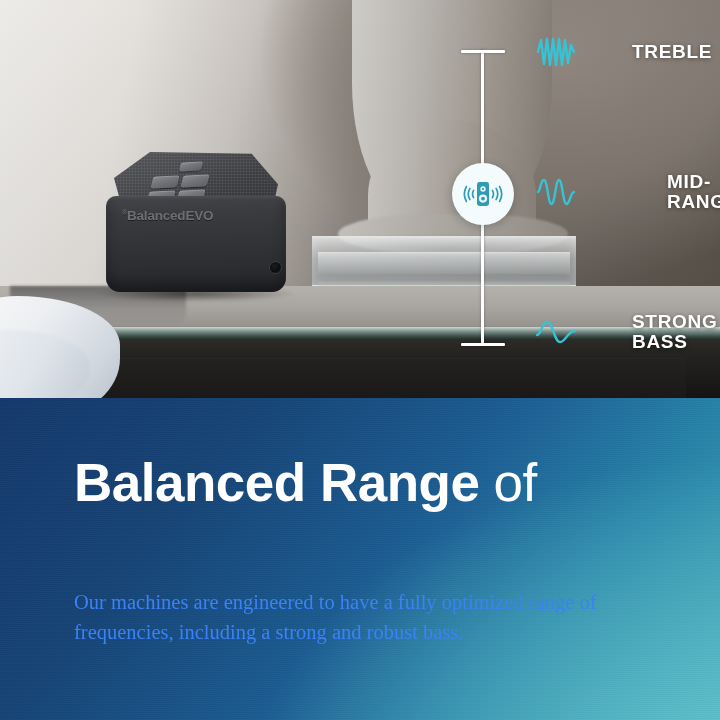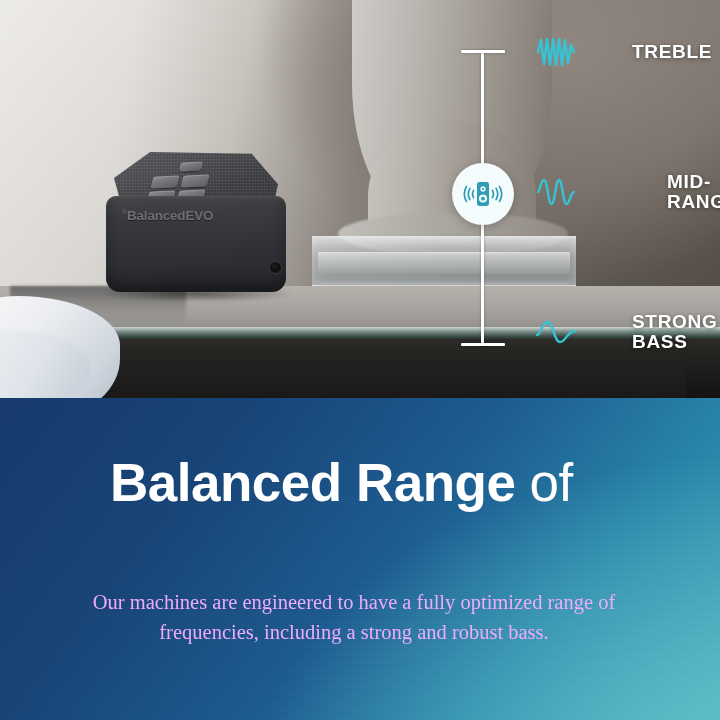--- a/index.html
+++ b/index.html
@@ -206,29 +206,29 @@
   }
   .panel-noise {
     position:absolute; inset:0;
     background-image:
       repeating-linear-gradient(0deg, rgba(255,255,255,0.014) 0 1px, rgba(0,0,0,0.014) 1px 2px),
       repeating-linear-gradient(90deg, rgba(255,255,255,0.012) 0 1px, rgba(0,0,0,0.012) 1px 2px);
     pointer-events:none;
   }
   .headline {
     position:absolute; left:74px; top:455px; width:600px;
-    color:#ffffff; font-size:53px; line-height:1.04; letter-spacing:-0.5px;margin-left:36px;
+    color:#ffffff; font-size:53px; line-height:1.04; letter-spacing:-0.5px;
   }
   .headline .strong { font-weight:700; }
   .headline .light  { font-weight:300; }
   .headline .l2 { display:block; font-weight:300; margin-top:5px; }
   .body-copy {
     position:absolute; left:74px; top:588px; width:560px;
     font-family:"Liberation Serif", serif;
-    color:#f0abfc; font-size:20.5px; line-height:1.45;text-align:center;
+    color:#3b82f6; font-size:20.5px; line-height:1.45;
   }
 </style>
 </head>
 <body>
 
 <div id="stage">
 
   <div class="photo">
     <div class="wall"></div>
     <div class="wall-soft"></div>

